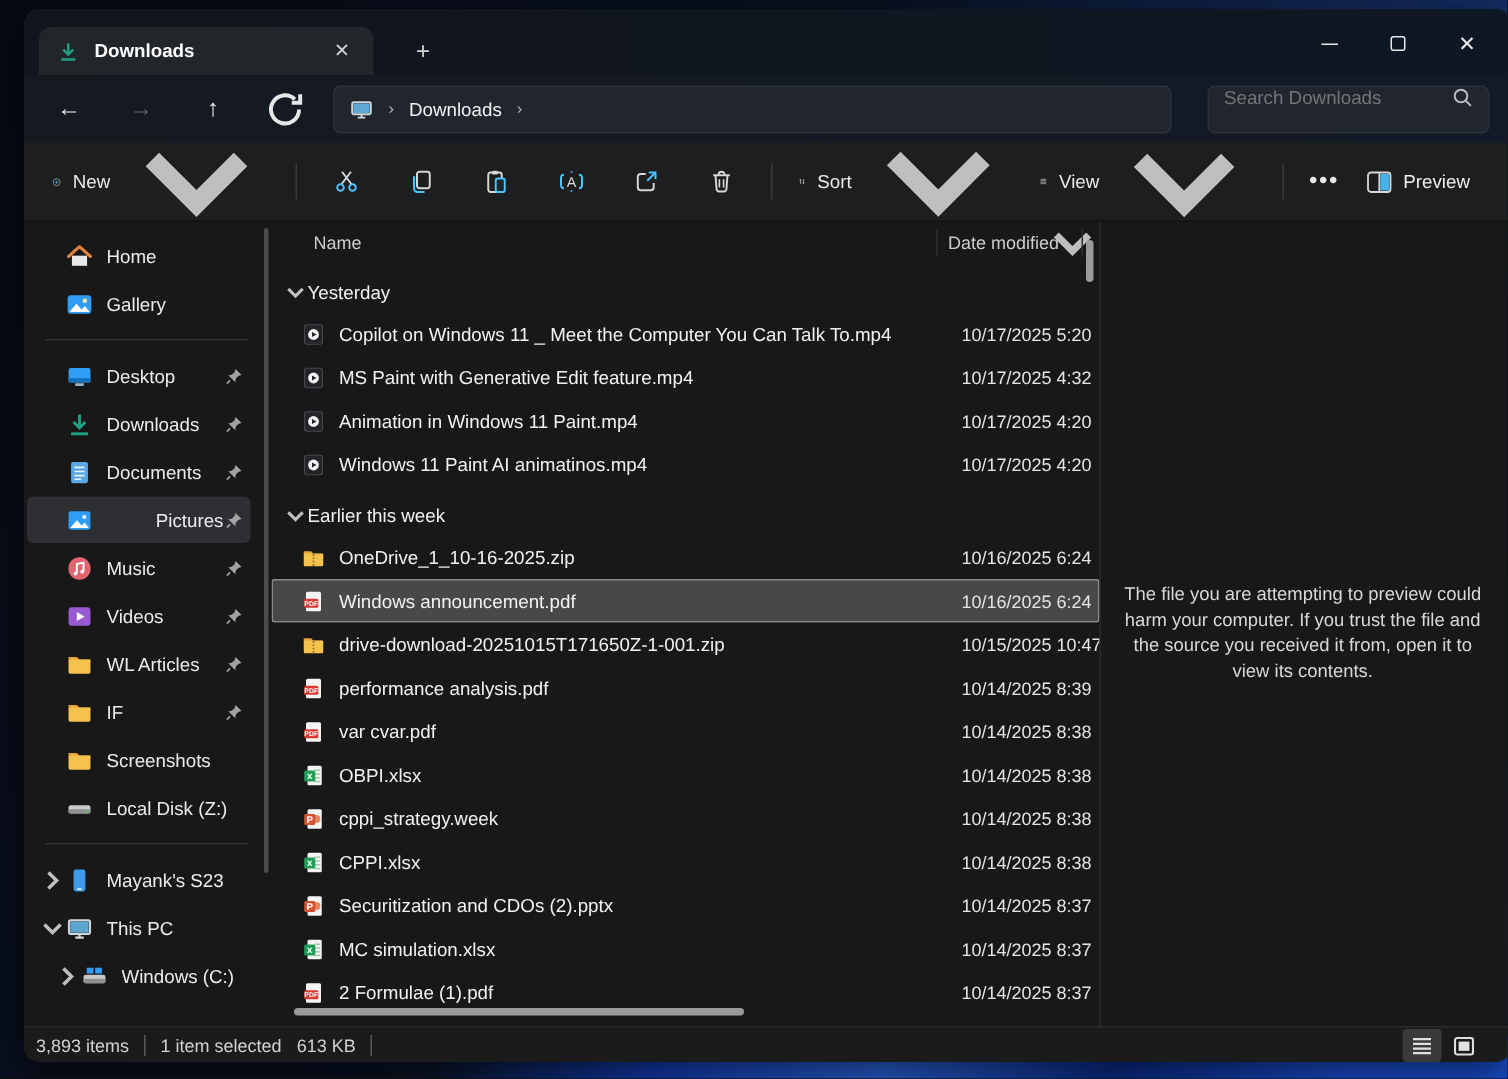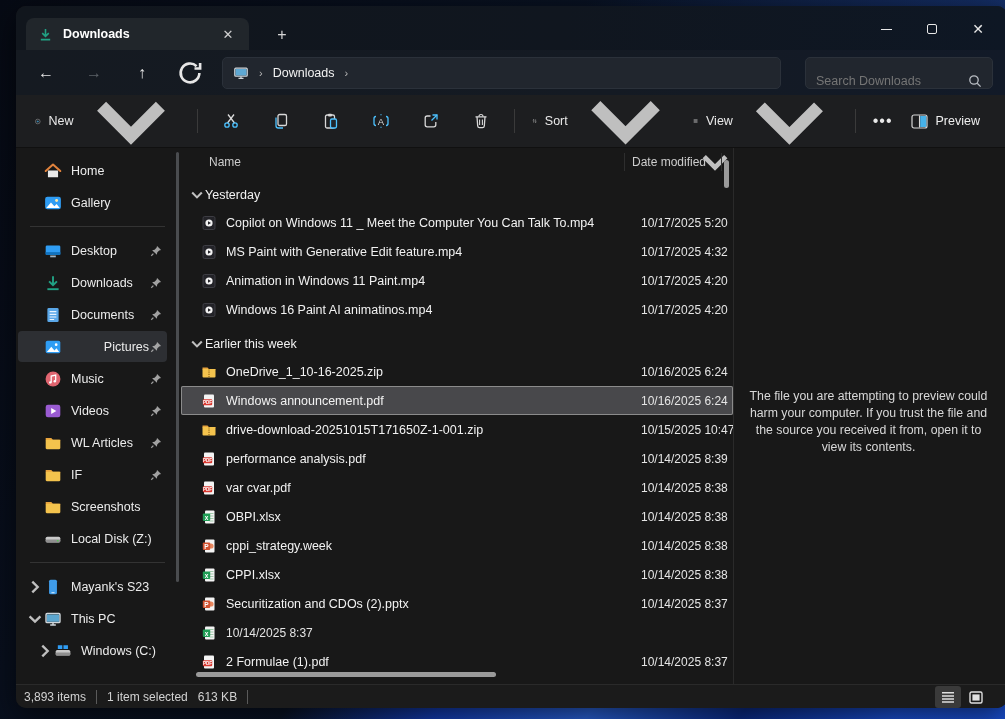--- a/index.html
+++ b/index.html
@@ -42,21 +42,21 @@
   .navbar { height:45px; flex:none; display:flex; align-items:center; padding:0 14px 0 6px;
     background:linear-gradient(90deg,#151a21 0%, #141a23 60%, #121a28 100%); }
   .navbtn { width:34px; height:30px; margin:0 7px; display:flex; align-items:center; justify-content:center;
     border-radius:4px; color:#e6e6e6; font-size:16px; }
   .navbtn.disabled { color:#5d6268; }
   .crumbbar { flex:1; height:32px; margin-left:8px; background:#21262e; border:1px solid #2b313a;
     border-radius:5px; display:flex; align-items:center; padding:0 10px; min-width:0; }
   .crumb-sep { color:#b8b8b8; font-size:11px; margin:0 10px; }
   .crumb-txt { color:#f2f2f2; }
   .searchbox { width:188px; height:32px; margin-left:24px; background:#21262e; border:1px solid #2b313a;
-    border-radius:5px; display:flex; align-items:flex-end; padding:0 10px; flex:none; }
+    border-radius:5px; display:flex; align-items:flex-start; padding:0 10px; flex:none; }
   .searchbox input { flex:1; background:transparent; border:none; outline:none; color:#b9bdc3;
     font-family:inherit; font-size:12.5px; min-width:0; }
 
   
   .toolbar { height:53px; flex:none; background:#1d1e20; display:flex; align-items:center;
     padding:0 14px 0 10px; border-bottom:1px solid #101010; }
   .tbtn { height:36px; border-radius:5px; display:flex; align-items:center; justify-content:center;
     padding:0 9px; color:#e9e9e9; }
   .tbtn .lbl { margin:0 4px 0 8px; }
   .tsep { width:1px; height:24px; background:#3a3a3a; margin:0 8px; flex:none; }
@@ -572,21 +572,21 @@
               <span class="fdate">10/17/2025 4:20</span>
             </div>
             <div class="frow">
               <span class="icon">
                 <svg viewBox="0 0 16 16" width="100%" height="100%">
                   <rect x="2" y="1.5" width="12" height="13" rx="1.6" fill="#232328" stroke="#45454d" stroke-width=".8"></rect>
                   <circle cx="8" cy="8" r="3.6" fill="#f2f2f2"></circle>
                   <path d="M7 6.3v3.4L10 8z" fill="#232328"></path>
                 </svg>
               </span>
-              <span class="fname">Windows 16 Paint AI animatinos.mp4</span>
+              <span class="fname">Windows 11 Paint AI animatinos.mp4</span>
               <span class="fdate">10/17/2025 4:20</span>
             </div>
             <div class="group-hdr" style="margin-top: 6px;">
               <span class="gchev">
                 <svg viewBox="0 0 10 10" width="100%" height="100%">
                   <path d="M2 3.5 5 6.5 8 3.5" stroke="#bfbfbf" stroke-width="1.3" fill="none"></path>
                 </svg>
               </span>
               <span>Earlier this week</span>
             </div>
@@ -695,20 +695,21 @@
             </div>
             <div class="frow">
               <span class="icon">
                 <svg viewBox="0 0 16 16" width="100%" height="100%">
                   <rect x="4" y="1.5" width="9.5" height="13" rx="1" fill="#f4f4f4"></rect>
                   <path d="M8.5 4.5h4M8.5 7h4M8.5 9.5h4M8.5 12h4" stroke="#9fc9a9" stroke-width="1"></path>
                   <rect x="1.8" y="4.6" width="7.4" height="7.4" rx="1" fill="#1f9d55"></rect>
                   <text x="5.5" y="10.6" font-size="6.5" font-family="Liberation Sans,sans-serif" font-weight="bold" fill="#fff" text-anchor="middle">x</text>
                 </svg>
               </span>
+              <span class="fname">MC simulation.xlsx</span>
               <span class="fdate">10/14/2025 8:37</span>
             </div>
             <div class="frow">
               <span class="icon">
                 <svg viewBox="0 0 16 16" width="100%" height="100%">
                   <rect x="3" y="1.5" width="10" height="13" rx="1" fill="#f4f4f4"></rect>
                   <rect x="1.8" y="6.2" width="9.4" height="6" rx="1" fill="#d93a32"></rect>
                   <text x="6.5" y="10.7" font-size="4.6" font-family="Liberation Sans,sans-serif" font-weight="bold" fill="#fff" text-anchor="middle">PDF</text>
                 </svg>
               </span>

